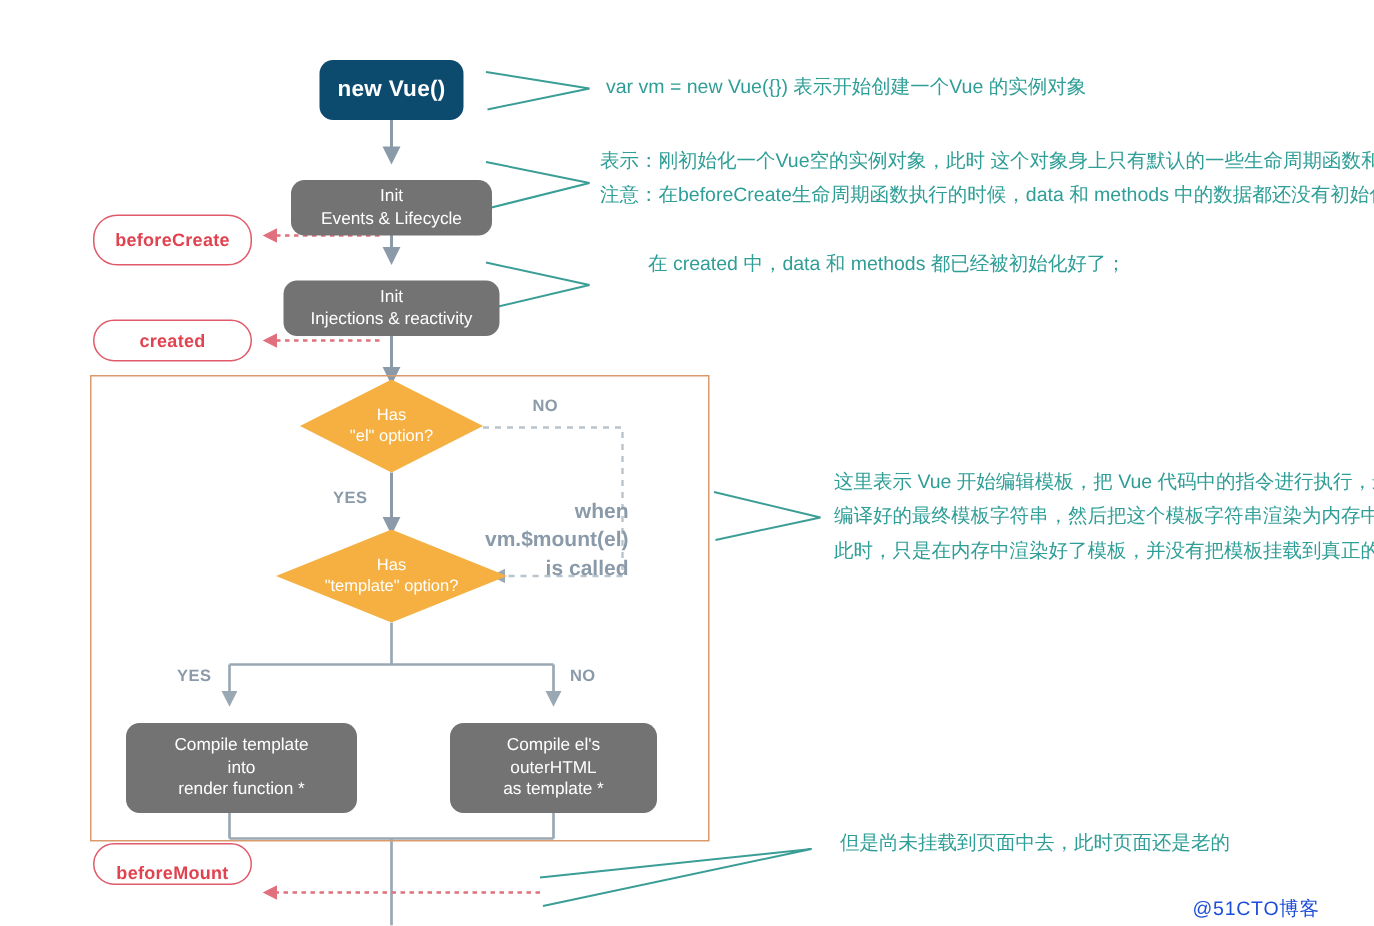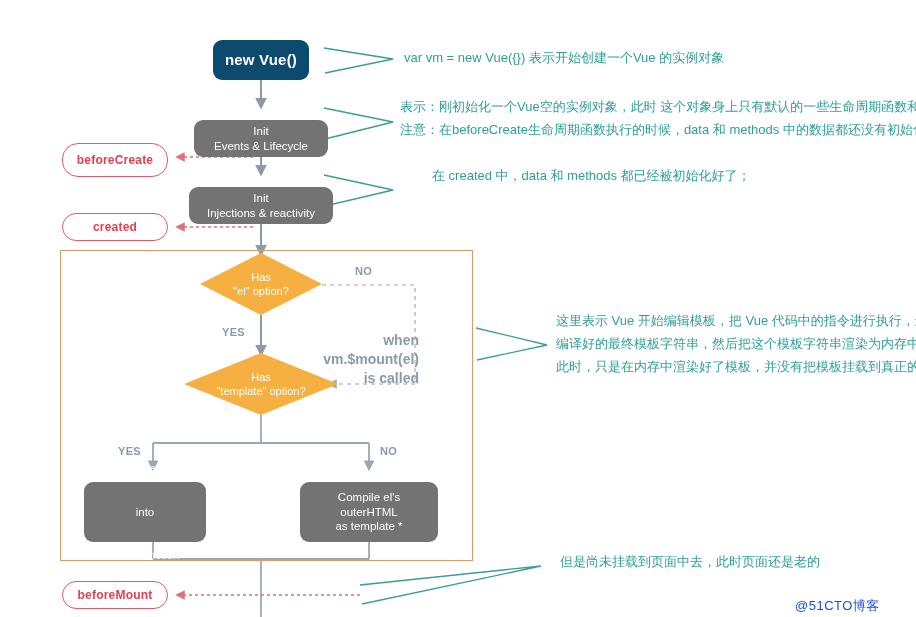--- a/index.html
+++ b/index.html
@@ -200,21 +200,21 @@
 <div class="node node-green" style="left:194px; top:106px; width:134px; height:37px;">
   <span class="l1">Init</span>
   <span class="l2">Events &amp; Lifecycle</span>
 </div>
 
 <div class="node node-green" style="left:189px; top:173px; width:144px; height:37px;">
   <span class="l1">Init</span>
   <span class="l2">Injections &amp; reactivity</span>
 </div>
 
-<div class="node node-green" style="left:84px; top:468px; width:122px; height:60px;gap:29px;">
+<div class="node node-green" style="left:84px; top:468px; width:154px; height:60px;">
   <span class="l1">Compile template</span>
   <span class="l2">into</span>
   <span class="l3">render function *</span>
 </div>
 
 <div class="node node-green" style="left:300px; top:468px; width:138px; height:60px;">
   <span class="l1">Compile el's</span>
   <span class="l2">outerHTML</span>
   <span class="l3">as template *</span>
 </div>
@@ -236,21 +236,21 @@
 </div>
 
 <div class="hook" style="left:62px; top:143px; width:106px; height:34px;">
   <span>beforeCreate</span>
 </div>
 
 <div class="hook" style="left:62px; top:213px; width:106px; height:28px;">
   <span>created</span>
 </div>
 
-<div class="hook" style="left:62px; top:581px; width:106px; height:28px;">
+<div class="hook" style="left:62px; top:562px; width:106px; height:28px;align-items:flex-end;">
   <span>beforeMount</span>
 </div>
 
 <div class="edge-label" style="left:355px; top:265px;">
   <span>NO</span>
 </div>
 
 <div class="edge-label" style="left:222px; top:326px;">
   <span>YES</span>
 </div>

